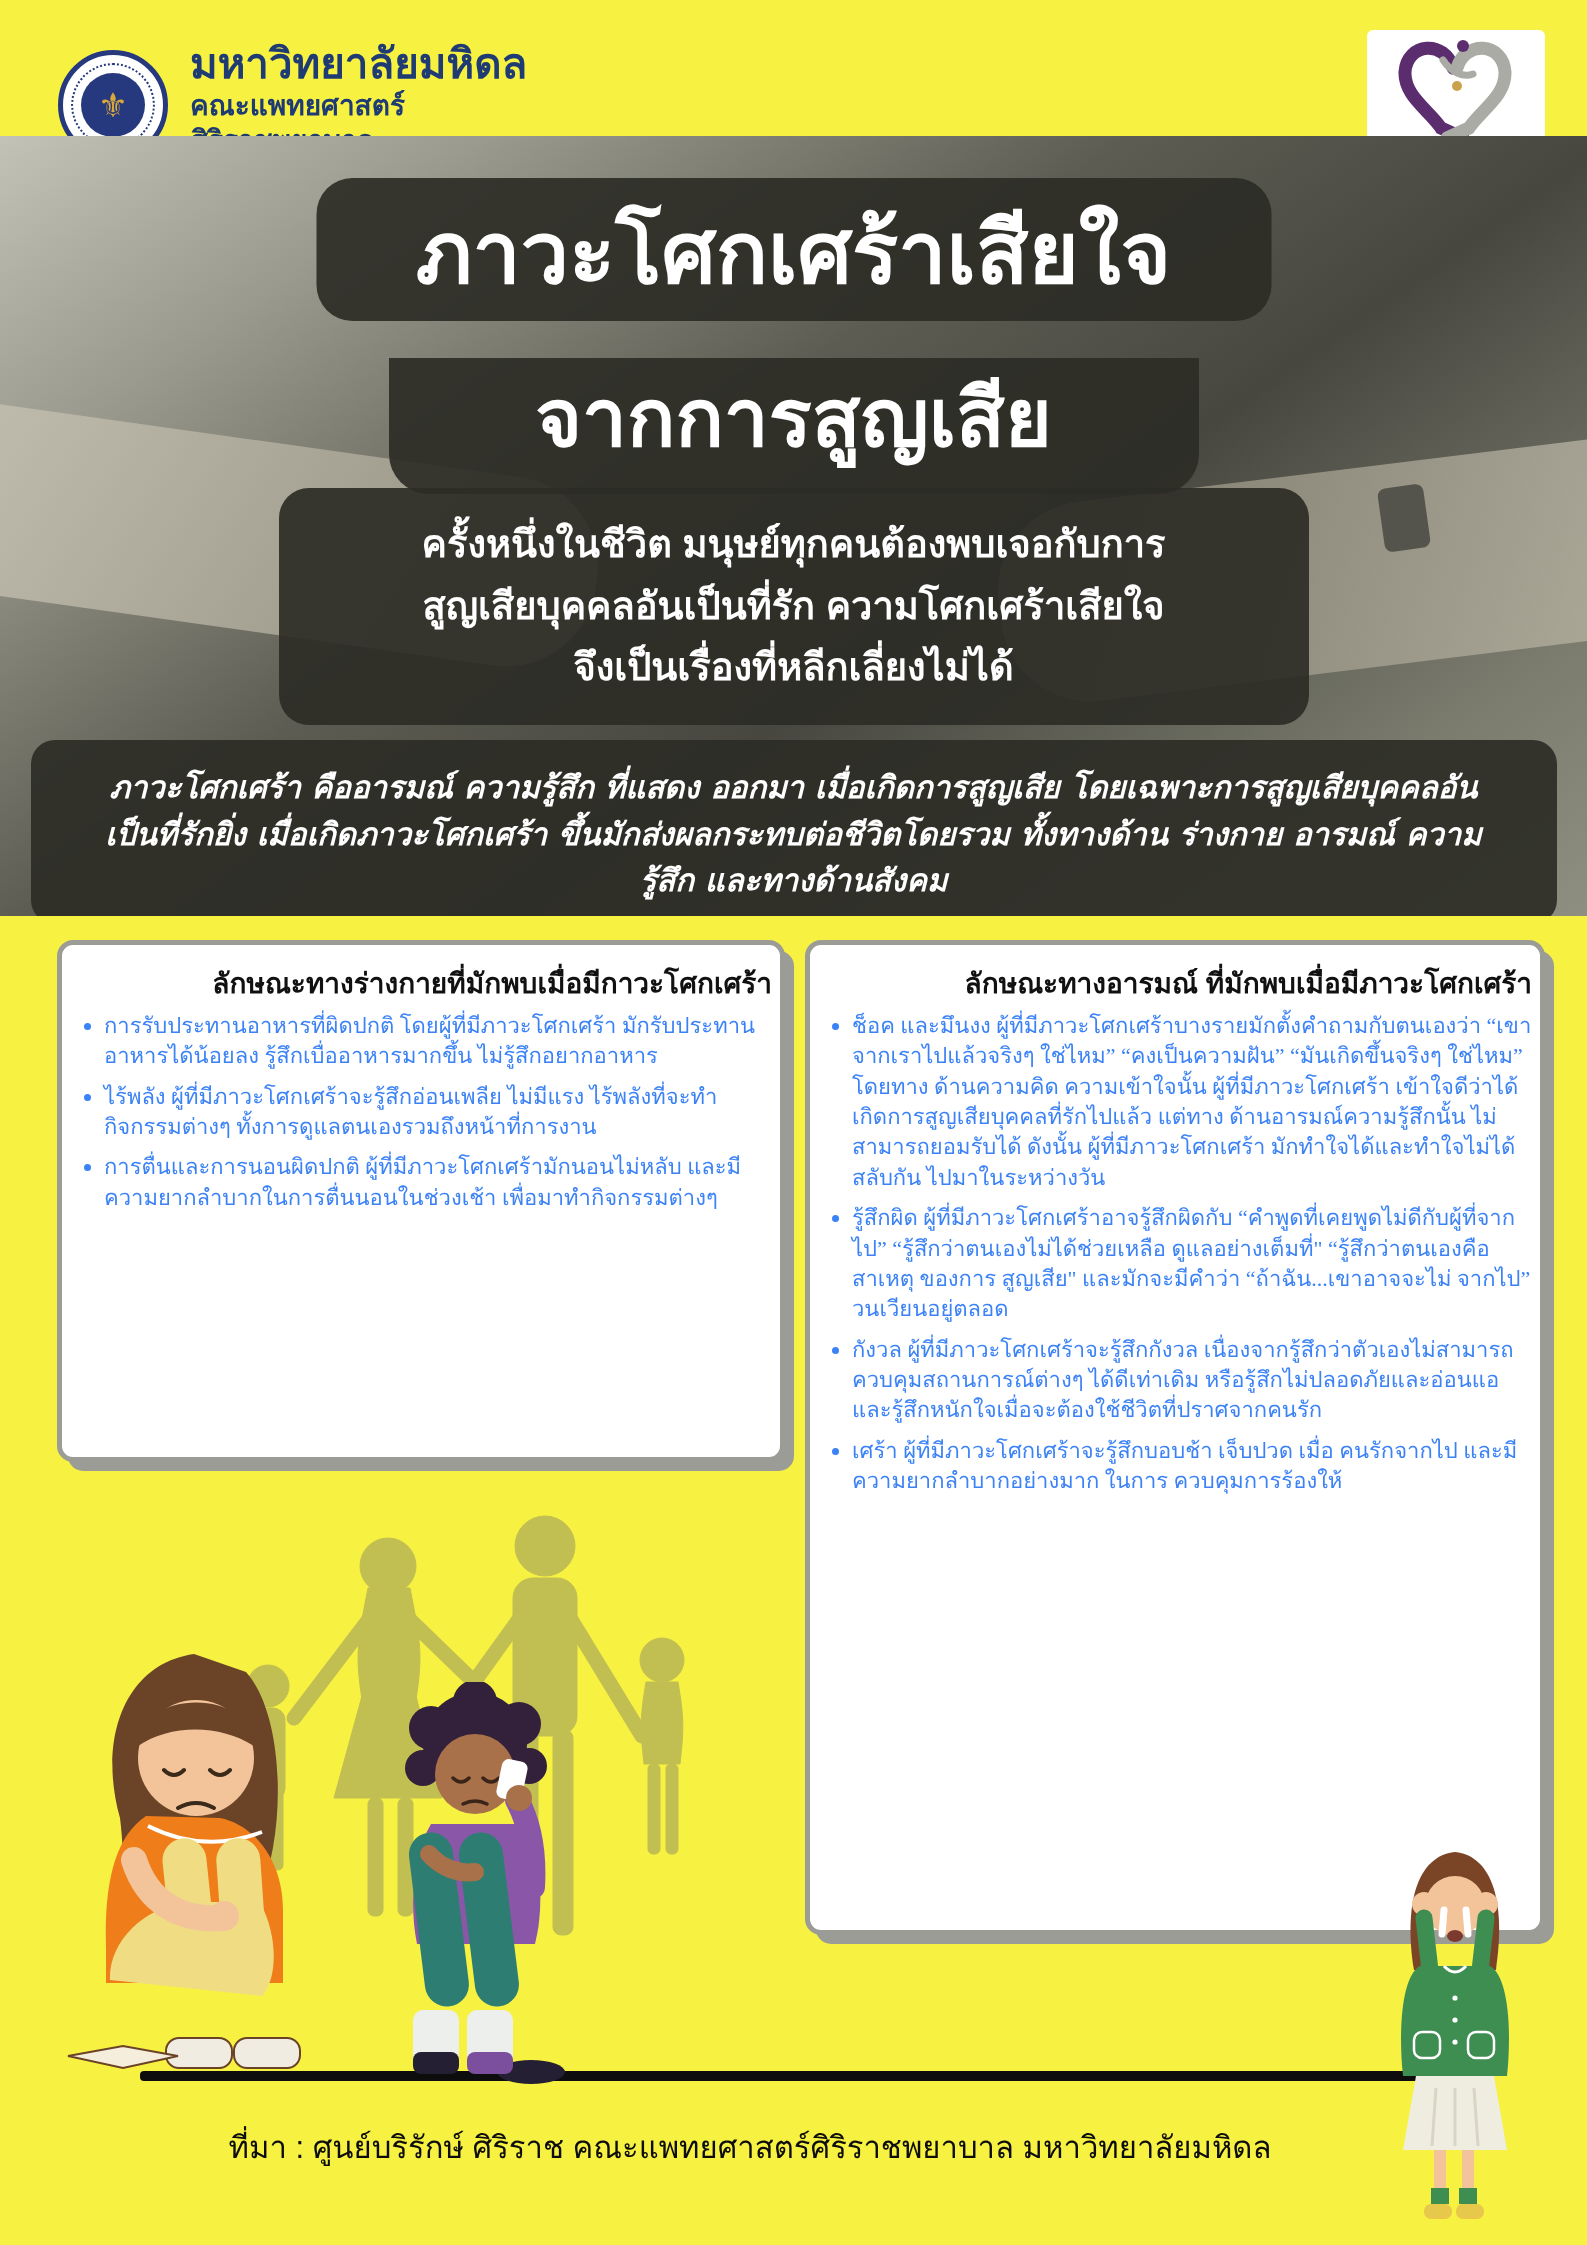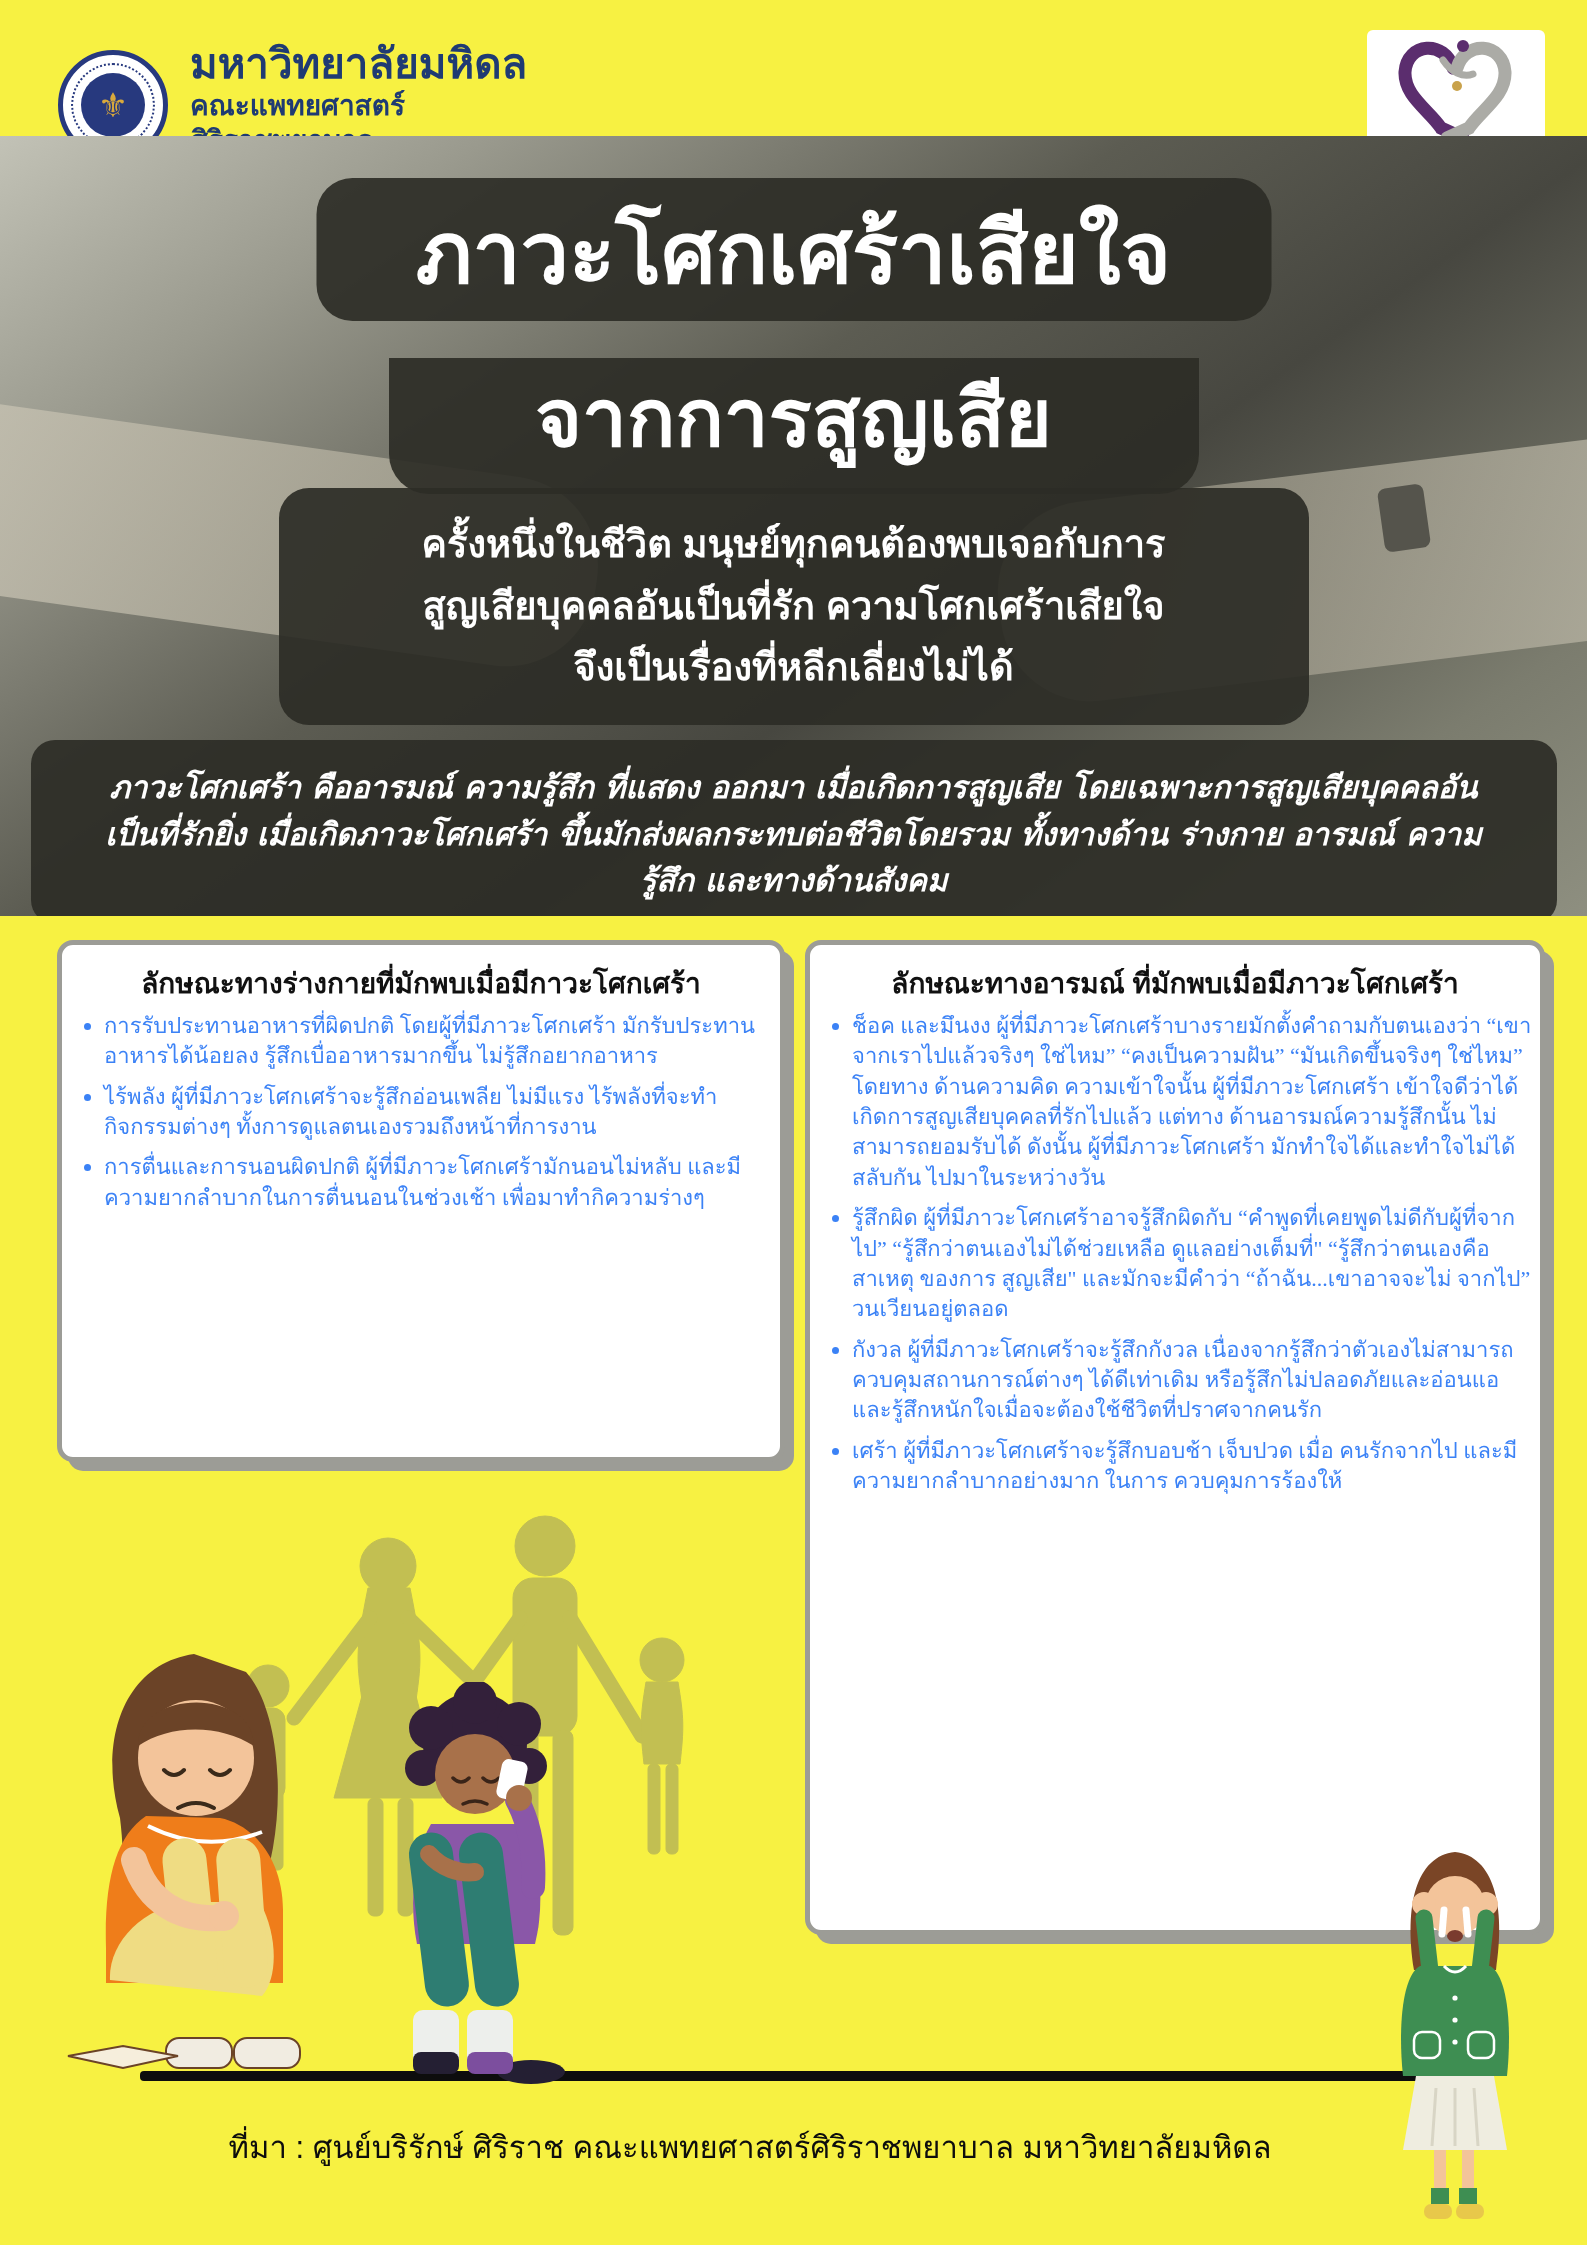--- a/index.html
+++ b/index.html
@@ -33,21 +33,21 @@
   .title2{top:222px;width:790px;padding:14px 10px 30px;font-family:"DejaVu Serif","Liberation Serif",serif;font-weight:bold;font-size:80px;line-height:1.15;border-radius:0 0 40px 40px;}
   .subtitle{top:352px;width:990px;padding:26px 20px;font-size:38px;font-weight:bold;line-height:1.62;border-radius:30px;}
   .intro{top:604px;width:1470px;padding:24px 28px 20px;font-size:31px;font-style:italic;font-weight:bold;
          font-family:"DejaVu Serif","Liberation Serif",serif;line-height:1.5;border-radius:24px;}
 
   
   .panel{position:absolute;background:#fff;border:5px solid #9C9C96;border-radius:16px;box-sizing:border-box;
          box-shadow:10px 10px 0 -1px #9C9C96;z-index:3;}
   .panel-physical{left:57px;top:940px;width:728px;height:522px;}
   .panel-emotional{left:805px;top:940px;width:740px;height:995px;}
-  .panel h2{margin:16px 8px 6px;text-align:center;font-size:28px;font-weight:bold;color:#111;white-space:nowrap;}
+  .panel h2{margin:16px 8px 6px;text-align:right;font-size:28px;font-weight:bold;color:#111;white-space:nowrap;}
   .panel ul{margin:6px 8px 8px 14px;padding-left:28px;}
   .panel li{font-family:"Liberation Serif","DejaVu Serif",serif;font-size:22px;line-height:1.38;color:#3b82f6;margin-bottom:10px;}
 
   
   .illus{position:absolute;}
   #family{left:210px;top:1468px;z-index:1;}
   #girl-sitting{left:48px;top:1648px;z-index:4;}
   #person-crying{left:383px;top:1682px;z-index:4;}
   #girl-standing{left:1388px;top:1848px;z-index:5;}
   .floor-line{position:absolute;left:140px;top:2071px;width:1288px;height:10px;background:#0d0d0d;border-radius:4px;z-index:2;}
@@ -101,21 +101,21 @@
       <div>เป็นที่รักยิ่ง เมื่อเกิดภาวะโศกเศร้า ขึ้นมักส่งผลกระทบต่อชีวิตโดยรวม ทั้งทางด้าน ร่างกาย อารมณ์ ความ</div>
       <div>รู้สึก และทางด้านสังคม</div>
     </div>
   </div>
 
   <div class="panel panel-physical">
     <h2>ลักษณะทางร่างกายที่มักพบเมื่อมีกาวะโศกเศร้า</h2>
     <ul>
       <li>การรับประทานอาหารที่ผิดปกติ โดยผู้ที่มีภาวะโศกเศร้า มักรับประทานอาหารได้น้อยลง รู้สึกเบื่ออาหารมากขึ้น ไม่รู้สึกอยากอาหาร</li>
       <li>ไร้พลัง ผู้ที่มีภาวะโศกเศร้าจะรู้สึกอ่อนเพลีย ไม่มีแรง ไร้พลังที่จะทำกิจกรรมต่างๆ ทั้งการดูแลตนเองรวมถึงหน้าที่การงาน</li>
-      <li>การตื่นและการนอนผิดปกติ ผู้ที่มีภาวะโศกเศร้ามักนอนไม่หลับ และมีความยากลำบากในการตื่นนอนในช่วงเช้า เพื่อมาทำกิความร่างๆ</li>
+      <li>การตื่นและการนอนผิดปกติ ผู้ที่มีภาวะโศกเศร้ามักนอนไม่หลับ และมีความยากลำบากในการตื่นนอนในช่วงเช้า เพื่อมาทำกิจกรรมต่างๆ</li>
     </ul>
   </div>
 
   <div class="panel panel-emotional">
     <h2>ลักษณะทางอารมณ์ ที่มักพบเมื่อมีภาวะโศกเศร้า</h2>
     <ul>
       <li>ช็อค และมึนงง ผู้ที่มีภาวะโศกเศร้าบางรายมักตั้งคำถามกับตนเองว่า “เขาจากเราไปแล้วจริงๆ ใช่ไหม” “คงเป็นความฝัน” “มันเกิดขึ้นจริงๆ ใช่ไหม” โดยทาง ด้านความคิด ความเข้าใจนั้น ผู้ที่มีภาวะโศกเศร้า เข้าใจดีว่าได้เกิดการสูญเสียบุคคลที่รักไปแล้ว แต่ทาง ด้านอารมณ์ความรู้สึกนั้น ไม่สามารถยอมรับได้ ดังนั้น ผู้ที่มีภาวะโศกเศร้า มักทำใจได้และทำใจไม่ได้สลับกัน ไปมาในระหว่างวัน</li>
       <li>รู้สึกผิด ผู้ที่มีภาวะโศกเศร้าอาจรู้สึกผิดกับ “คำพูดที่เคยพูดไม่ดีกับผู้ที่จากไป” “รู้สึกว่าตนเองไม่ได้ช่วยเหลือ ดูแลอย่างเต็มที่" “รู้สึกว่าตนเองคือสาเหตุ ของการ สูญเสีย" และมักจะมีคำว่า “ถ้าฉัน...เขาอาจจะไม่ จากไป” วนเวียนอยู่ตลอด</li>
       <li>กังวล ผู้ที่มีภาวะโศกเศร้าจะรู้สึกกังวล เนื่องจากรู้สึกว่าตัวเองไม่สามารถควบคุมสถานการณ์ต่างๆ ได้ดีเท่าเดิม หรือรู้สึกไม่ปลอดภัยและอ่อนแอ และรู้สึกหนักใจเมื่อจะต้องใช้ชีวิตที่ปราศจากคนรัก</li>
       <li>เศร้า ผู้ที่มีภาวะโศกเศร้าจะรู้สึกบอบช้า เจ็บปวด เมื่อ คนรักจากไป และมีความยากลำบากอย่างมาก ในการ ควบคุมการร้องให้</li>

